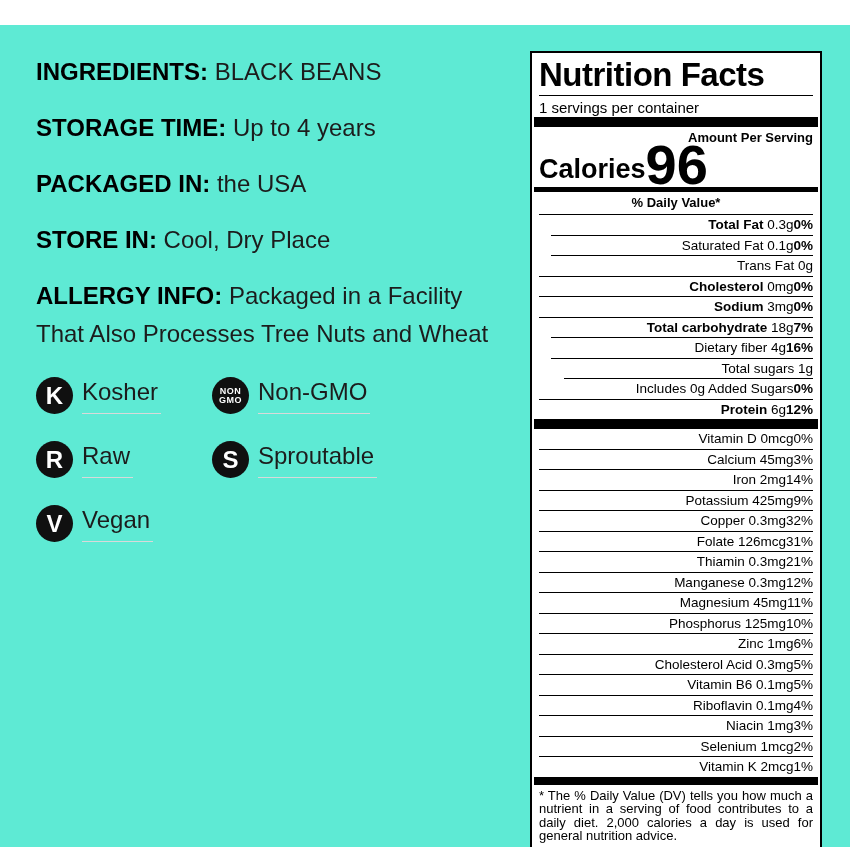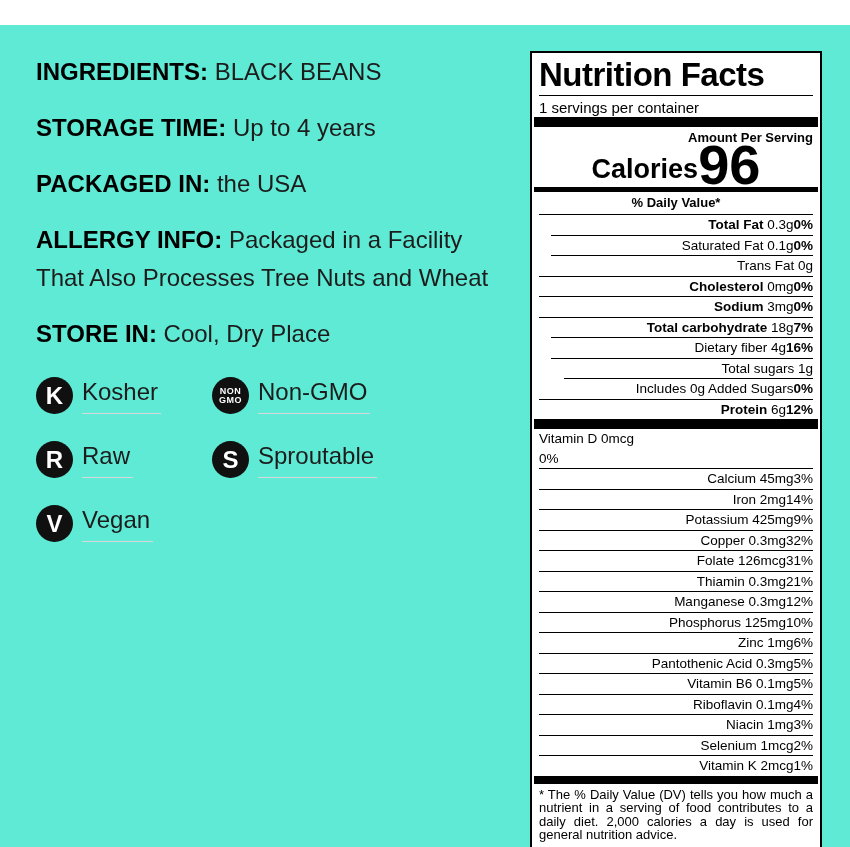--- a/index.html
+++ b/index.html
@@ -26,43 +26,43 @@
   .nf-title{margin:0;font-size:33px;line-height:36px;font-weight:bold;letter-spacing:-.5px;
             border-bottom:1px solid #000;padding-bottom:2px;}
   .nf-servings{font-size:15px;line-height:19px;padding-top:2px;}
   .nf-serving-row{display:flex;justify-content:space-between;font-size:16px;font-weight:bold;
                   line-height:21px;padding-bottom:3px;}
   .bar{background:#000;margin:0 -5px;}
   .bar.thick{height:10px;}
   .bar.med{height:5px;}
   .bar.foot{height:8px;}
   .nf-aps{font-size:13px;font-weight:bold;line-height:16px;padding-top:3px;text-align:right;}
-  .nf-cal-row{display:flex;justify-content:center;align-items:flex-end;padding-bottom:3px;}
+  .nf-cal-row{display:flex;justify-content:flex-start;align-items:flex-end;padding-bottom:3px;}
   .nf-cal-label{font-size:27px;font-weight:bold;line-height:30px;}
   .nf-cal-value{font-size:56px;font-weight:bold;line-height:38px;}
   .nf-dv-header{text-align:center;font-size:13px;font-weight:bold;line-height:20px;padding:1px 0;}
   .nf-row{display:flex;justify-content:flex-end;font-size:13.5px;line-height:19.5px;
           border-top:1px solid #000;}
-  .nf-row.nosep{border-top:none;flex-direction:column;}
+  .nf-row.nosep{border-top:none;}
   .nf-row.indent1{margin-left:12px;}
   .nf-row.indent2{margin-left:25px;}
   .nf-row .dv-bold{font-weight:bold;}
   .nf-footnote{margin:0;font-size:13px;line-height:13.5px;text-align:justify;padding:4px 0 5px 0;}
 </style>
 </head>
 <body>
 
 <div class="page">
 
   <section class="left-panel">
     <p class="info"><b>INGREDIENTS:</b> <span>BLACK BEANS</span></p>
     <p class="info"><b>STORAGE TIME:</b> <span>Up to 4 years</span></p>
     <p class="info"><b>PACKAGED IN:</b> <span>the USA</span></p>
+    <p class="info"><b>STORE IN:</b> <span>Cool, Dry Place</span></p>
     <p class="info"><b>ALLERGY INFO:</b> <span>Packaged in a Facility That Also Processes Tree Nuts and Wheat</span></p>
-    <p class="info"><b>STORE IN:</b> <span>Cool, Dry Place</span></p>
 
     <div class="badges" id="badges">
         <div class="badge">
           <span class="badge-icon">
             <span>K</span>
           </span>
           <span class="badge-label">Kosher</span>
         </div>
         <div class="badge">
           <span class="badge-icon multi">
@@ -173,29 +173,33 @@
         </div>
         <div class="nf-row indent0">
           <span><span>Thiamin</span> 0.3mg</span>
           <span>21%</span>
         </div>
         <div class="nf-row indent0">
           <span><span>Manganese</span> 0.3mg</span>
           <span>12%</span>
         </div>
         <div class="nf-row indent0">
+          <span><span>Magnesium</span> 45mg</span>
+          <span>11%</span>
+        </div>
+        <div class="nf-row indent0">
           <span><span>Phosphorus</span> 125mg</span>
           <span>10%</span>
         </div>
         <div class="nf-row indent0">
           <span><span>Zinc</span> 1mg</span>
           <span>6%</span>
         </div>
         <div class="nf-row indent0">
-          <span><span>Pantothenic Acid</span> 0.3mg</span>
+          <span><span>Cholesterol Acid</span> 0.3mg</span>
           <span>5%</span>
         </div>
         <div class="nf-row indent0">
           <span><span>Vitamin B6</span> 0.1mg</span>
           <span>5%</span>
         </div>
         <div class="nf-row indent0">
           <span><span>Riboflavin</span> 0.1mg</span>
           <span>4%</span>
         </div>

